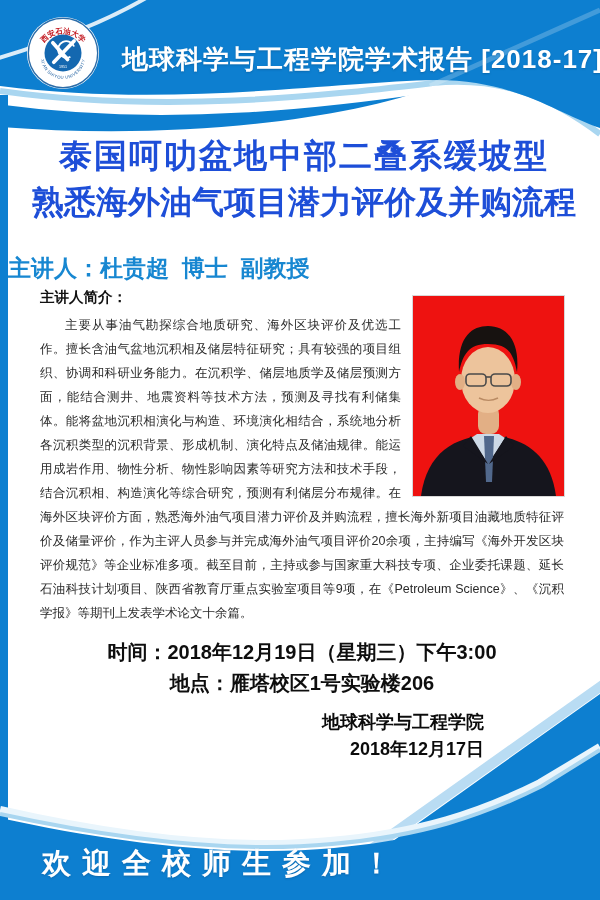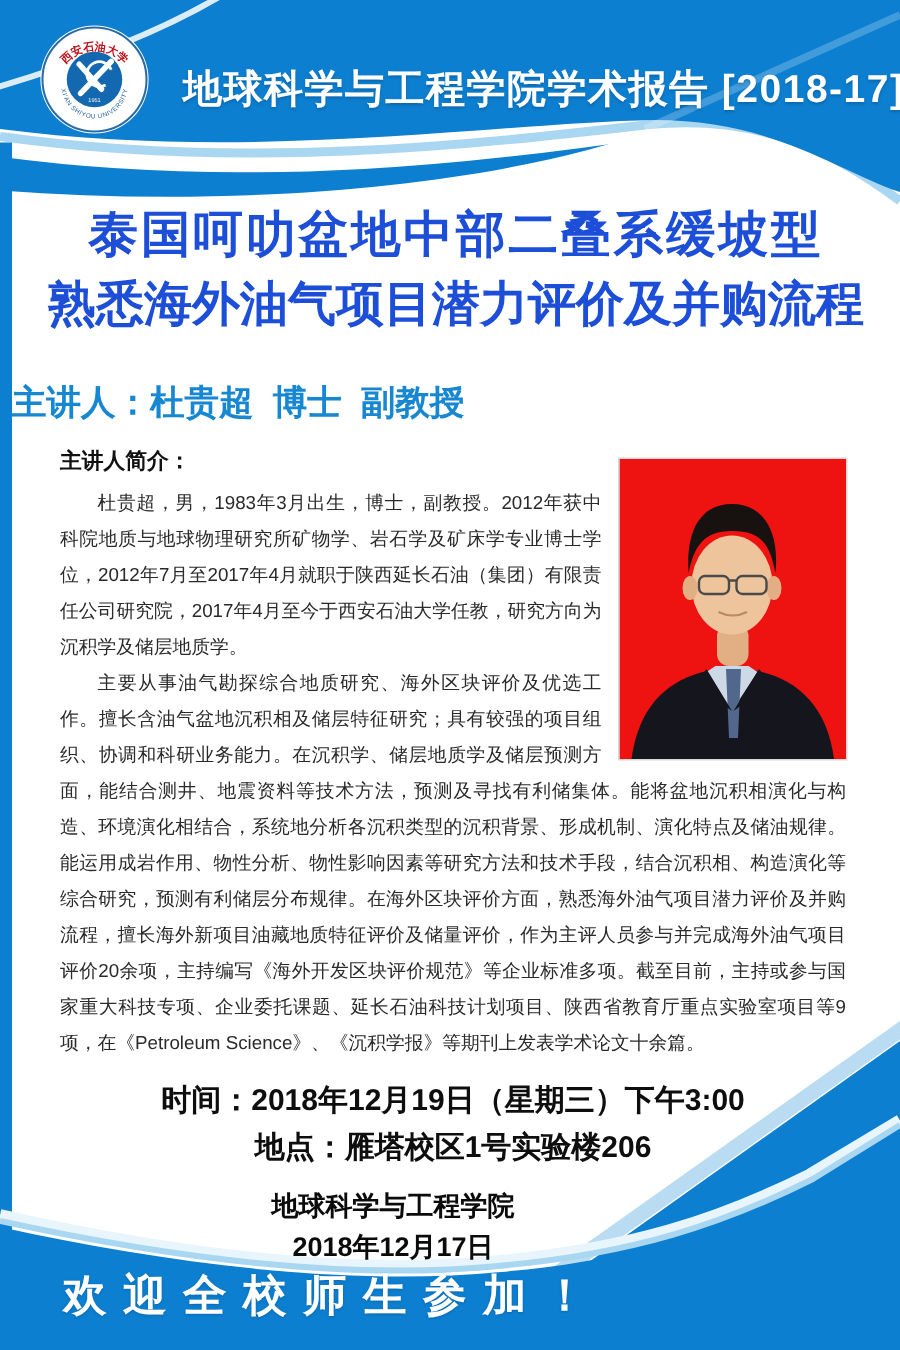--- a/index.html
+++ b/index.html
@@ -23,29 +23,29 @@
     position:absolute;top:132px;left:8px;right:0;z-index:2;
     text-align:center;color:#1d4ed8;font-weight:bold;line-height:47px;
   }
   .lecture-title .t1{font-size:33px;letter-spacing:2px;}
   .lecture-title .t2{font-size:32px;letter-spacing:0px;}
   .speaker{
     position:absolute;top:253px;left:8px;right:0;z-index:2;
     text-align:left;color:#1787d1;font-size:23px;font-weight:bold;white-space:pre;
   }
   
-  .content{position:absolute;top:298px;left:40px;width:524px;z-index:3;color:#222;}
+  .content{position:absolute;top:288px;left:40px;width:524px;z-index:3;color:#222;}
   .photo{float:right;width:151px;height:200px;margin:8px 0 8px 12px;box-shadow:0 0 0 1px #d8d8d8;}
   .bio-heading{font-size:14.5px;font-weight:bold;margin:0 0 6px 0;color:#111;}
   .bio-p{
     font-size:12.5px;line-height:24px;margin:0;color:#2a2a2a;
     text-align:justify;text-indent:2em;
   }
   .details{margin-top:12px;font-size:20px;font-weight:bold;color:#0e0e0e;line-height:31px;text-align:center;}
-  .signature{margin-top:10px;text-align:center;padding-right:80px;font-weight:bold;color:#0b0b0b;font-size:18px;line-height:27px;}
+  .signature{margin-top:10px;text-align:right;padding-right:80px;font-weight:bold;color:#0b0b0b;font-size:18px;line-height:27px;}
   
   .footer-wave{position:absolute;bottom:0;left:0;z-index:1;}
   .welcome{
     position:absolute;left:42px;bottom:16px;z-index:4;
     color:#ffffff;font-size:29px;font-weight:bold;letter-spacing:11px;
     font-family:"Liberation Serif","DejaVu Serif",serif;
     text-shadow:0 1px 2px rgba(0,50,100,.3);white-space:nowrap;
   }
 </style>
 </head>
@@ -106,21 +106,20 @@
         <ellipse cx="47" cy="86" rx="5" ry="8" fill="#e2af85"></ellipse>
         <ellipse cx="103" cy="86" rx="5" ry="8" fill="#e2af85"></ellipse>
         <path d="M46,76 C44,42 58,30 75,30 C93,30 107,44 104,76 C100,56 94,48 75,48 C56,48 50,58 46,76 Z" fill="#171210"></path>
         <rect x="53" y="78" width="20" height="12" rx="4" fill="none" stroke="#4a4a4a" stroke-width="1.6"></rect>
         <rect x="78" y="78" width="20" height="12" rx="4" fill="none" stroke="#4a4a4a" stroke-width="1.6"></rect>
         <line x1="73" y1="81" x2="78" y2="81" stroke="#4a4a4a" stroke-width="1.6"></line>
         <path d="M66,102 C72,105 79,105 85,102" stroke="#b98a63" stroke-width="1.4" fill="none"></path>
       </svg>
     </div>
     <div class="bio-heading">主讲人简介：</div>
-    <p class="bio-p">杜贵超，男，1983年3月出生，博士，副教授。2012年获中科院地质与地球物理研究所矿物学、岩石学及矿床学专业博士学位，2012年7月至2017年4月就职于陕西延长石油（集团）有限责任公司研究院，2017年4月至今于西安石油大学任教，研究方向为沉积学及储层地质学。</p>
     <p class="bio-p">主要从事油气勘探综合地质研究、海外区块评价及优选工作。擅长含油气盆地沉积相及储层特征研究；具有较强的项目组织、协调和科研业务能力。在沉积学、储层地质学及储层预测方面，能结合测井、地震资料等技术方法，预测及寻找有利储集体。能将盆地沉积相演化与构造、环境演化相结合，系统地分析各沉积类型的沉积背景、形成机制、演化特点及储油规律。能运用成岩作用、物性分析、物性影响因素等研究方法和技术手段，结合沉积相、构造演化等综合研究，预测有利储层分布规律。在海外区块评价方面，熟悉海外油气项目潜力评价及并购流程，擅长海外新项目油藏地质特征评价及储量评价，作为主评人员参与并完成海外油气项目评价20余项，主持编写《海外开发区块评价规范》等企业标准多项。截至目前，主持或参与国家重大科技专项、企业委托课题、延长石油科技计划项目、陕西省教育厅重点实验室项目等9项，在《Petroleum Science》、《沉积学报》等期刊上发表学术论文十余篇。</p>
 
     <div class="details">
       <div>时间：2018年12月19日（星期三）下午3:00</div>
       <div>地点：雁塔校区1号实验楼206</div>
     </div>
 
     <div class="signature">
       <div>地球科学与工程学院</div>
       <div>2018年12月17日</div>

